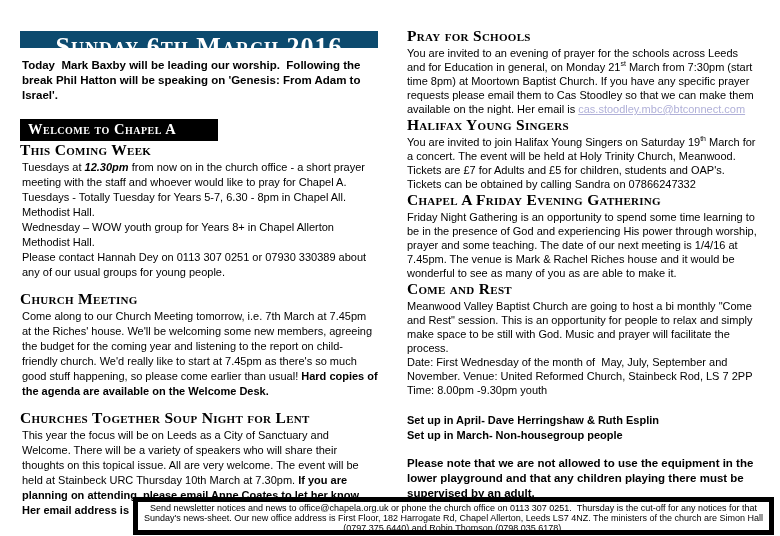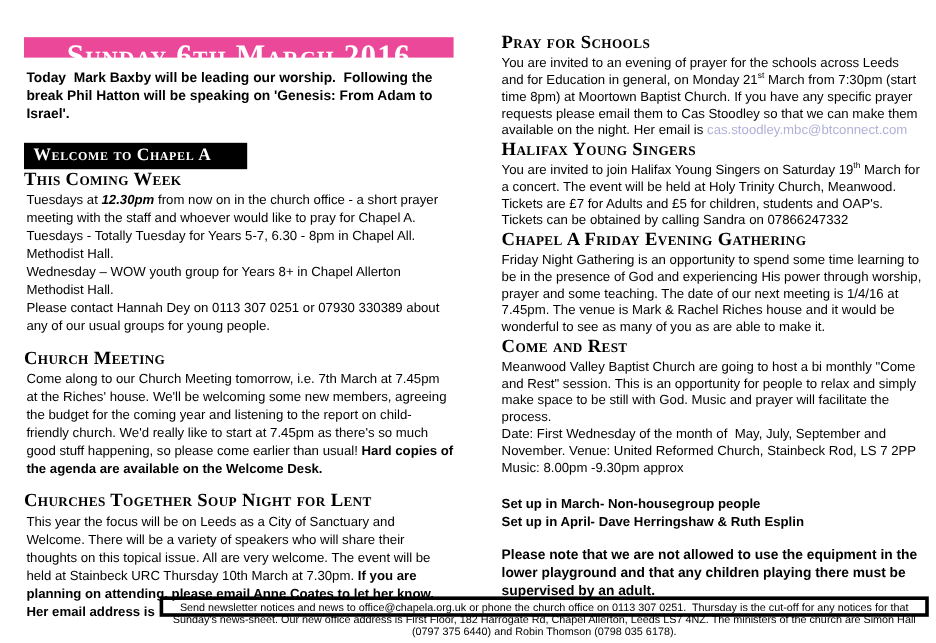--- a/index.html
+++ b/index.html
@@ -1,53 +1,53 @@
 <!DOCTYPE html>
 <html><head>
 <meta charset="utf-8">
 <style>
   html,body { margin:0; padding:0; }
   body { width:780px; height:536px; background:#ffffff; font-family:"Liberation Sans",sans-serif; color:#000; }
   .page { position:relative; width:780px; height:536px; background:#fff; overflow:hidden; }
 
   .col-left  { position:absolute; left:20px;  top:0; width:358px; }
-  .col-right { position:absolute; left:418px; top:0; width:350px; }
+  .col-right { position:absolute; left:407px; top:0; width:350px; }
 
   .date-banner {
-    margin-top:31px; height:17px; background:#ec4899; color:#fff;
+    margin-top:31px; height:17px; background:#0c4a6e; color:#fff;
     font-family:"Liberation Serif",serif; font-variant:small-caps; font-weight:700;
     font-size:26px; line-height:31px; text-align:center; letter-spacing:1px;
   }
   .welcome-banner {
     margin-top:16px; width:178px; background:#000; color:#fff;
     font-family:"Liberation Serif",serif; font-variant:small-caps; font-weight:700;
-    font-size:14.5px; line-height:17px; padding:2px 0 3px 8px; letter-spacing:.5px;
+    font-size:14.5px; line-height:17px; padding:2px 12px 3px 8px; letter-spacing:.5px;
   }
   h2 {
     font-family:"Liberation Serif",serif; font-variant:small-caps; font-weight:700;
     font-size:15.5px; line-height:17px; letter-spacing:.3px; margin:0;
   }
   .mt27 { margin-top:27px; }
   .mt12 { }
   .mt10 { margin-top:10px; }
 
   .body { font-size:11px; line-height:15px; margin:2px 0 0 2px; }
   .col-right .body { line-height:14px; margin-left:0; }
   .intro { margin:10px 0 0 2px; font-weight:700; font-size:11.5px; line-height:15px; }
   p { margin:0; }
   .bi { font-weight:700; font-style:italic; }
   b { font-weight:700; }
   sup { font-size:7px; vertical-align:super; line-height:0; }
-  .link { color:#b0b0d8; cursor:pointer; }
+  .link { color:#b0b0d8; text-decoration:underline; cursor:pointer; }
   .setup { margin-top:16px; font-weight:700; font-size:11px; line-height:15px; }
   .notice { margin-top:13px; font-weight:700; font-size:11.5px; line-height:15px; }
 
   .footer-box {
-    position:absolute; left:133px; top:497px; width:641px; height:17px;
-    border:3px solid #000000; background:transparent;
+    position:absolute; left:133px; top:497px; width:641px; height:38px;
+    border:5px solid #000000; background:transparent;
     font-size:9px; line-height:10px; text-align:center; padding:1px 4px; box-sizing:border-box;
     overflow:visible;
   }
 </style>
 </head>
 <body>
 
 <div class="page">
 
   <div class="col-left">
@@ -93,26 +93,26 @@
       <span>You are invited to join Halifax Young Singers on Saturday 19</span><sup>th</sup><span> March for a concert. The event will be held at Holy Trinity Church, Meanwood. Tickets are £7 for Adults and £5 for children, students and OAP's. Tickets can be obtained by calling Sandra on 07866247332</span>
     </p>
 
     <h2 class="mt12">Chapel A Friday Evening Gathering</h2>
     <p class="body">Friday Night Gathering is an opportunity to spend some time learning to be in the presence of God and experiencing His power through worship, prayer and some teaching. The date of our next meeting is 1/4/16 at 7.45pm. The venue is Mark &amp; Rachel Riches house and it would be wonderful to see as many of you as are able to make it.</p>
 
     <h2 class="mt12">Come and Rest</h2>
     <div class="body">
       <div>Meanwood Valley Baptist Church are going to host a bi monthly "Come and Rest" session. This is an opportunity for people to relax and simply make space to be still with God. Music and prayer will facilitate the process.</div>
       <div>Date: First Wednesday of the month of&nbsp; May, July, September and November. Venue: United Reformed Church, Stainbeck Rod, LS 7 2PP</div>
-      <div>Music: 8.00pm -9.30pm approx</div>
+      <div>Time: 8.00pm -9.30pm youth</div>
     </div>
 
     <div class="setup">
+      <div>Set up in April- Dave Herringshaw &amp; Ruth Esplin</div>
       <div>Set up in March- Non-housegroup people</div>
-      <div>Set up in April- Dave Herringshaw &amp; Ruth Esplin</div>
     </div>
 
     <p class="notice">
       <span>Please note that we are not allowed to use the equipment in the lower playground and that any children playing there must be supervised by an adult.</span>
       
     </p>
   </div>
 
   <div class="footer-box">
     <span>Send newsletter notices and news to office@chapela.org.uk or phone the church office on 0113 307 0251.&nbsp; Thursday is the cut-off for any notices for that Sunday's news-sheet. Our new office address is First Floor, 182 Harrogate Rd, Chapel Allerton, Leeds LS7 4NZ. The ministers of the church are Simon Hall (0797 375 6440) and Robin Thomson (0798 035 6178).</span>

